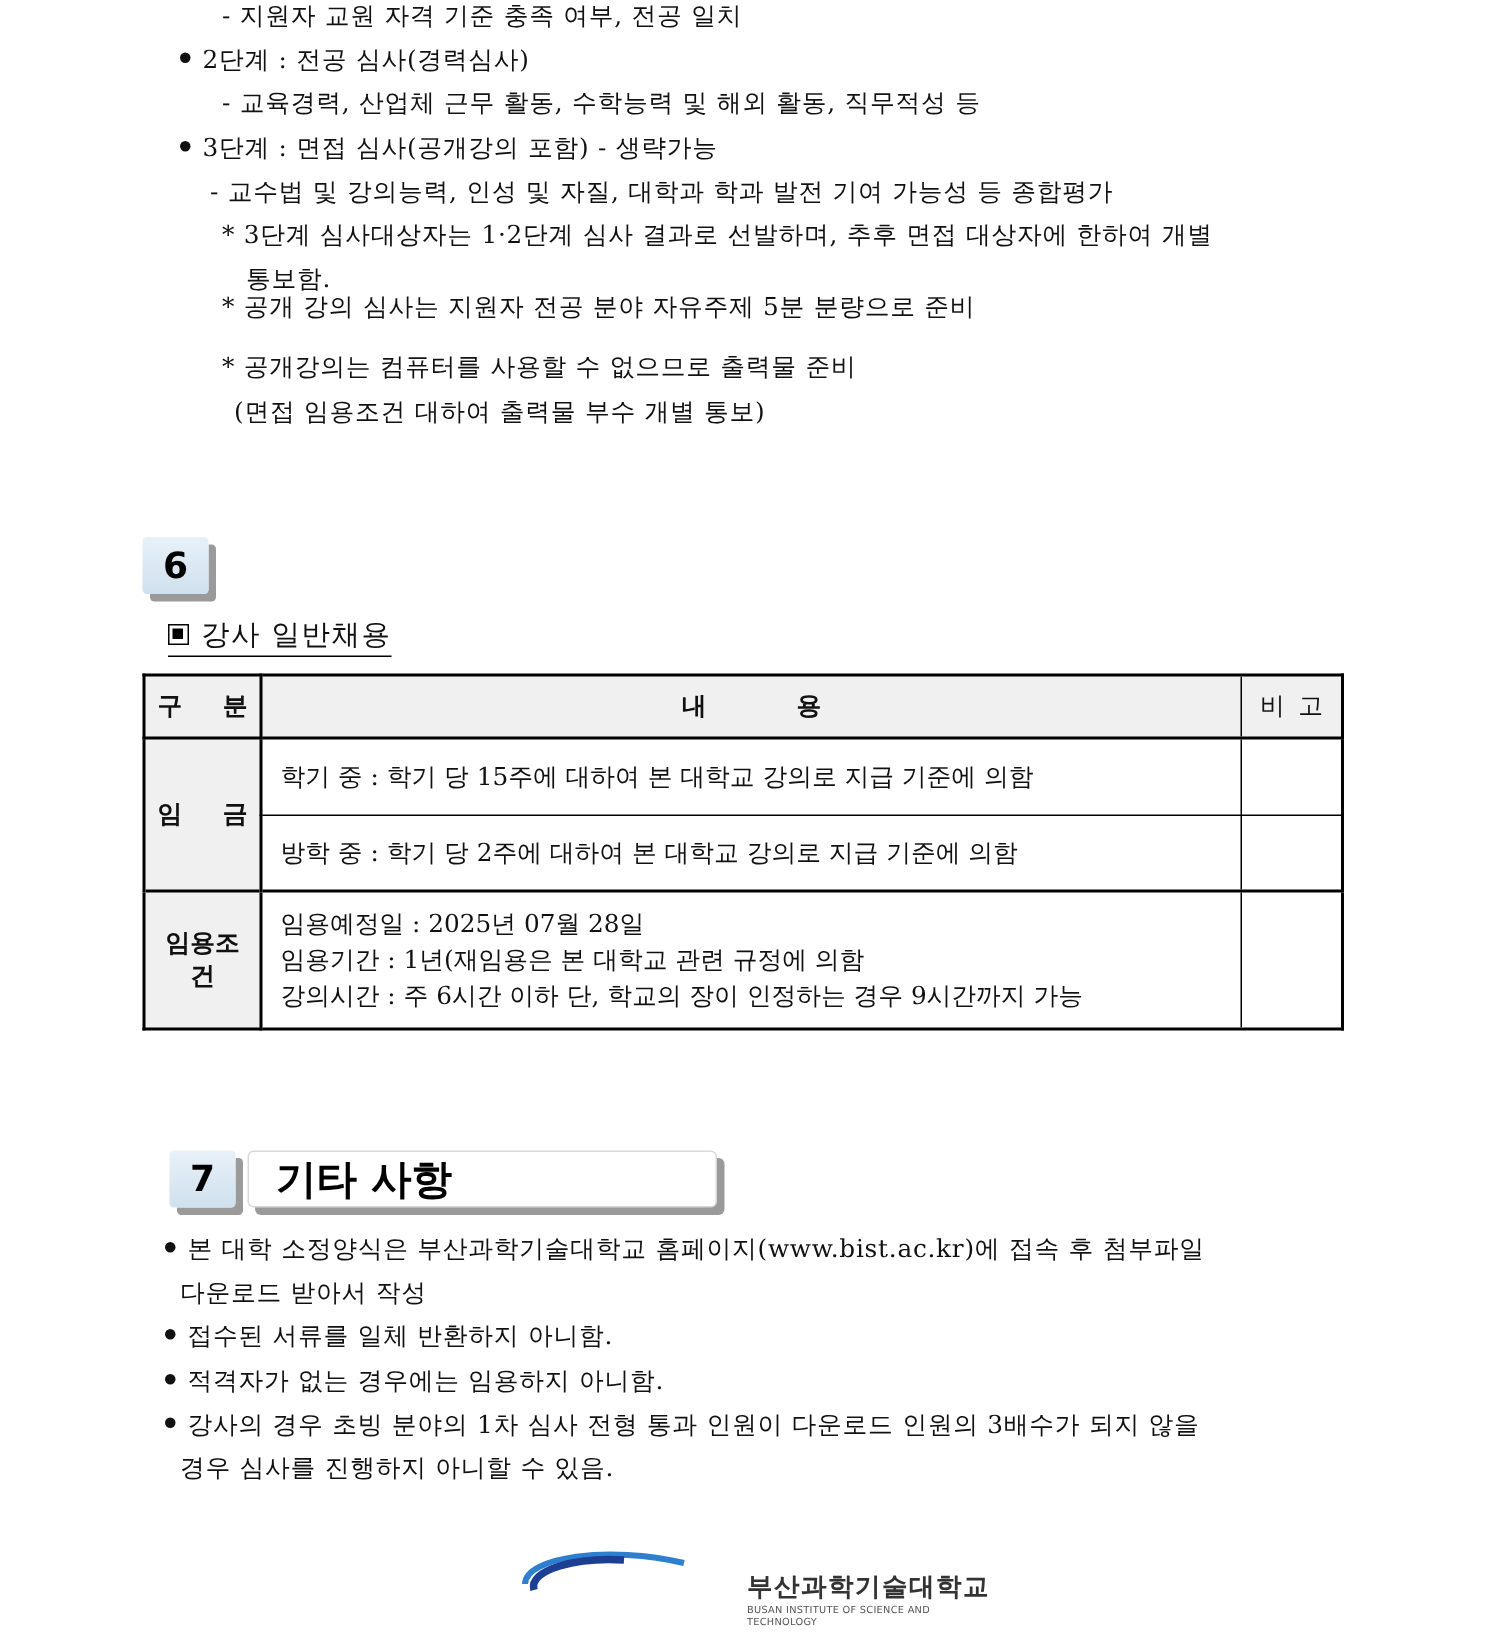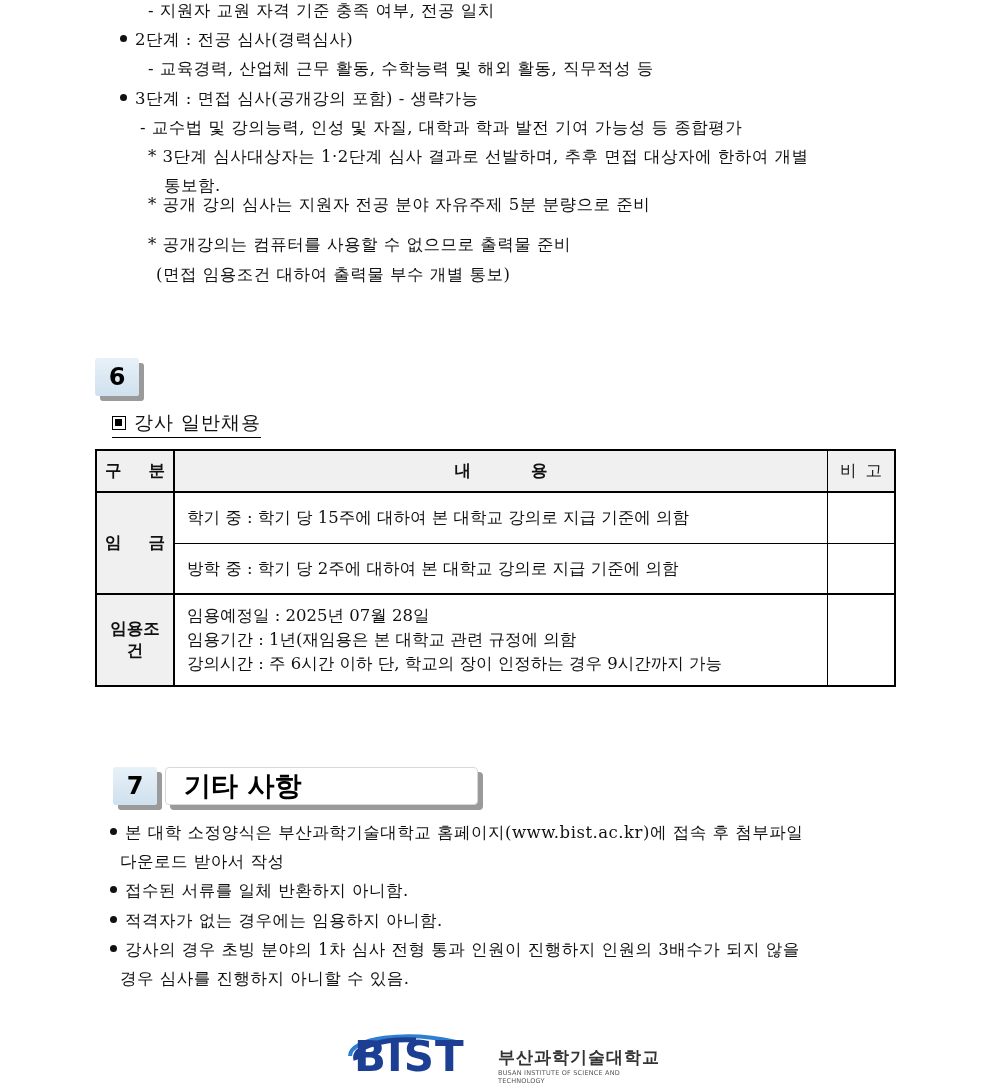--- a/index.html
+++ b/index.html
@@ -174,25 +174,24 @@
 
 <div class="abs line" style="left:110px; top:880px;">
   <span class="dot"></span><span>접수된 서류를 일체 반환하지 아니함.</span>
 </div>
 
 <div class="abs line" style="left:110px; top:910px;">
   <span class="dot"></span><span>적격자가 없는 경우에는 임용하지 아니함.</span>
 </div>
 
 <div class="abs line" style="left:110px; top:939px;">
-  <span class="dot"></span><span>강사의 경우 초빙 분야의 1차 심사 전형 통과 인원이 진행하지 인원의 3배수가 되지 않을</span>
+  <span class="dot"></span><span>강사의 경우 초빙 분야의 1차 심사 전형 통과 인원이 다운로드 인원의 3배수가 되지 않을</span>
 </div>
 <div class="abs line" style="left:120px; top:968px;">경우 심사를 진행하지 아니할 수 있음.</div>
 
 <div class="logo">
   <svg style="position:absolute; left:0; top:0;" width="150" height="52">
     <path d="M4 26 C 4 8, 60 0, 110 12" stroke="#2f7fd1" stroke-width="4" fill="none"></path>
     <path d="M10 30 C 6 16, 40 8, 70 10" stroke="#1c3f94" stroke-width="5" fill="none"></path>
   </svg>
-  <div class="logo-bist">BIST</div>
   <div class="logo-kr">부산과학기술대학교</div>
   <div class="logo-en">BUSAN INSTITUTE OF SCIENCE AND TECHNOLOGY</div>
 </div>
 
 </body></html>

